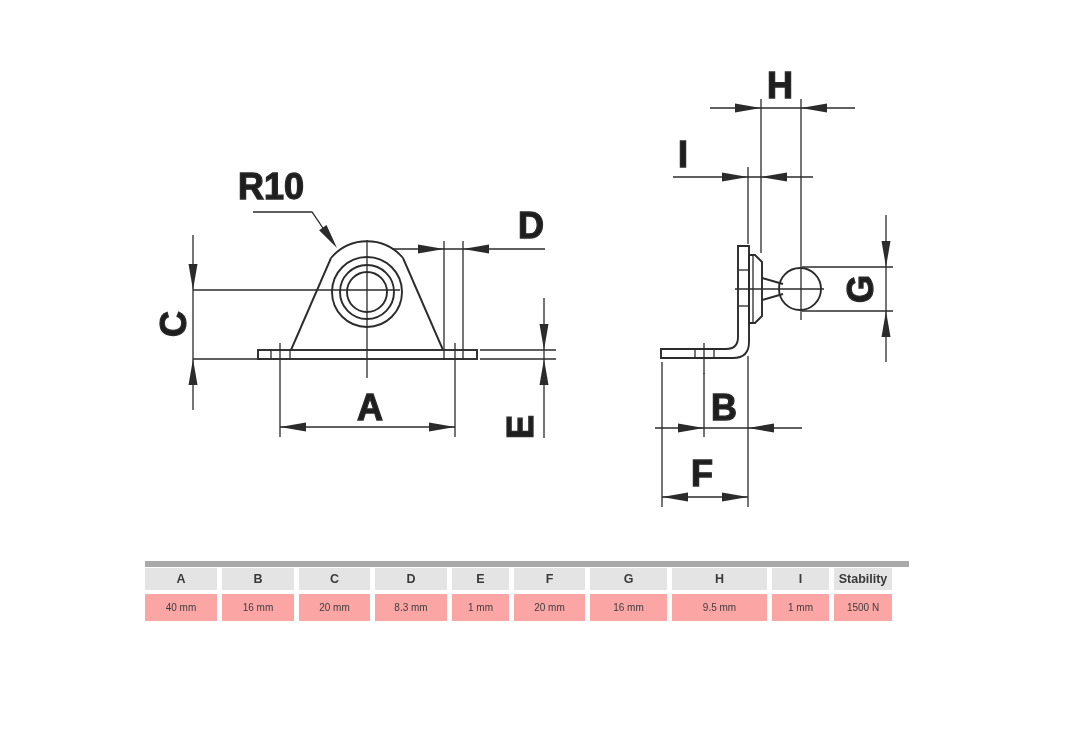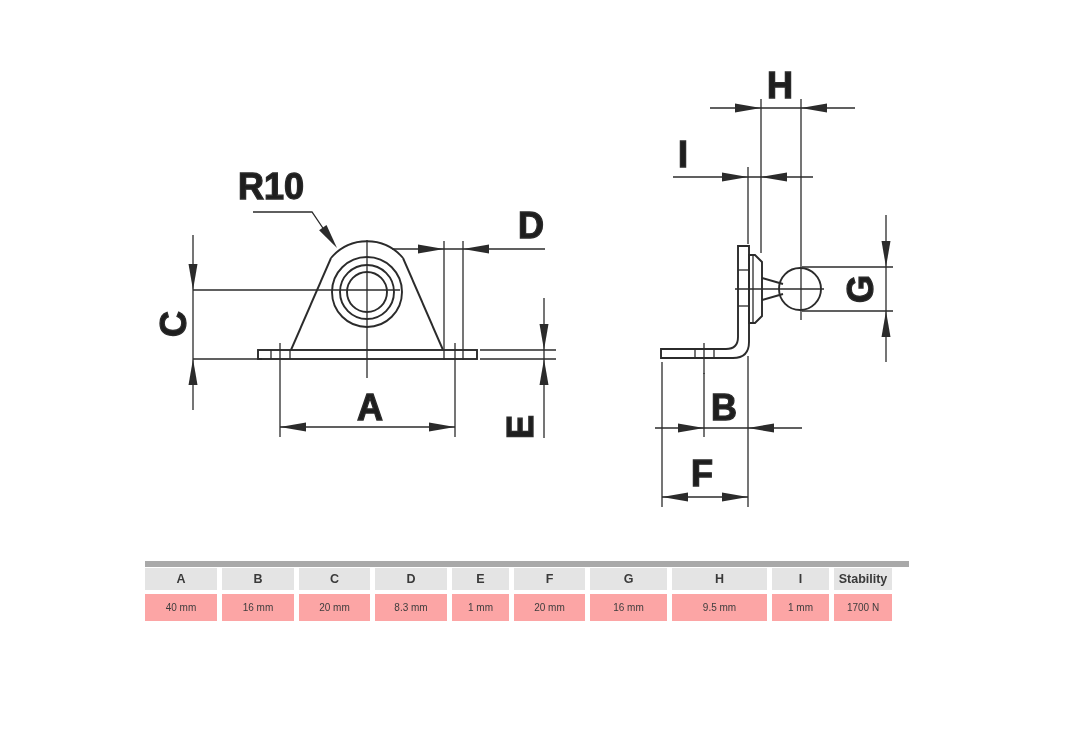--- a/index.html
+++ b/index.html
@@ -202,18 +202,18 @@
       <div class="col" style="width:95px">
         <div class="th">H</div>
         <div class="td">9.5 mm</div>
       </div>
       <div class="col" style="width:57px">
         <div class="th">I</div>
         <div class="td">1 mm</div>
       </div>
       <div class="col" style="width:58px">
         <div class="th">Stability</div>
-        <div class="td">1700 N</div>
+        <div class="td">1500 N</div>
       </div>
     </div>
   </div>
 
 </div>
 
 </body></html>

